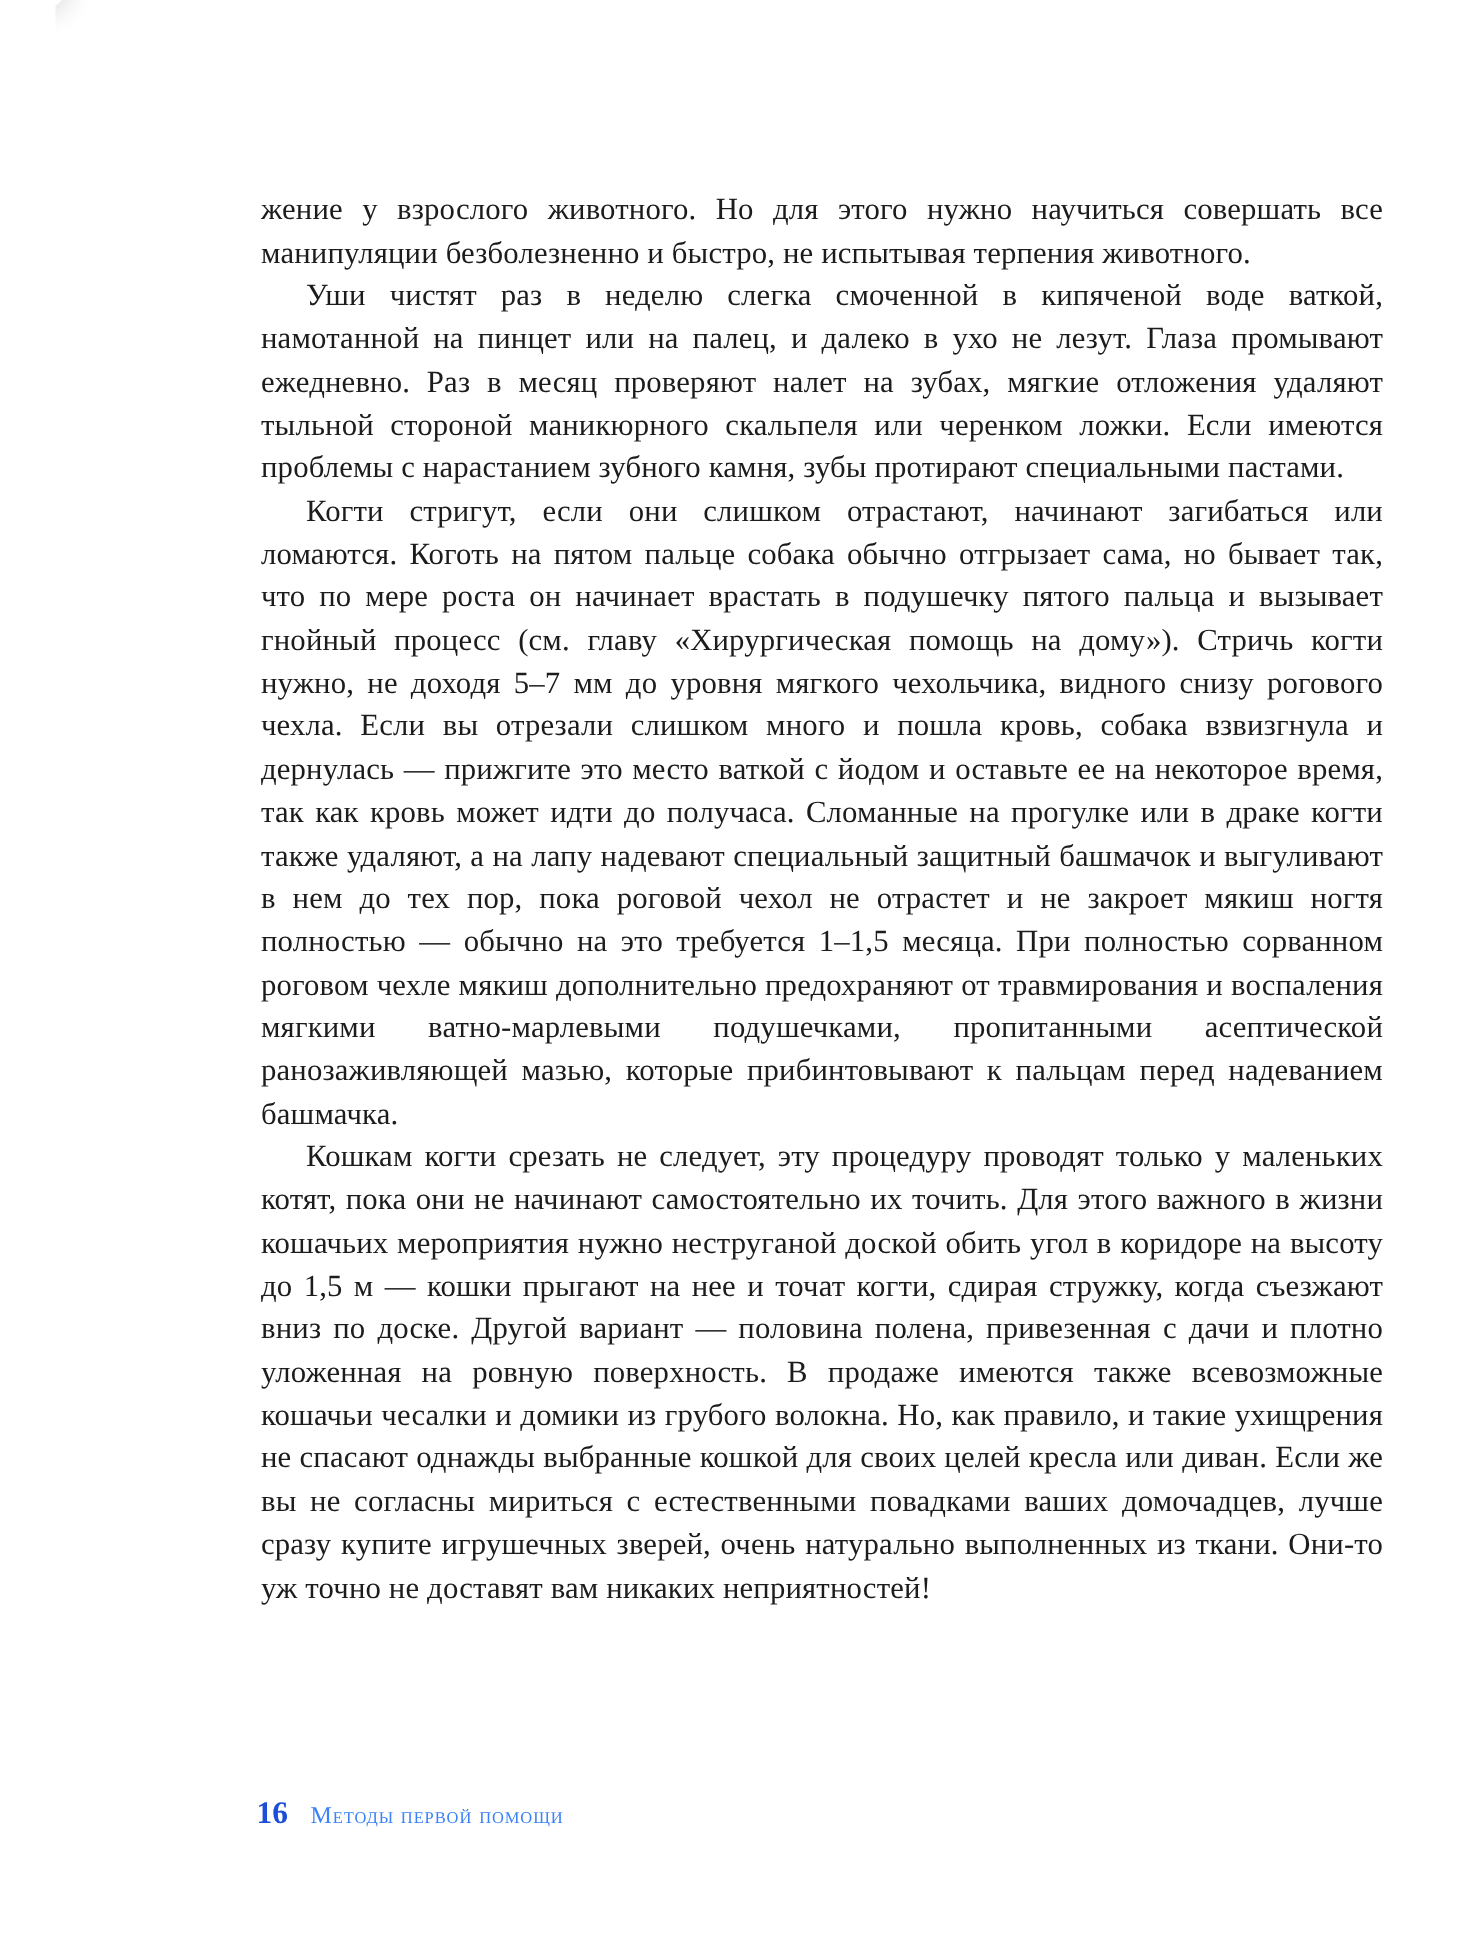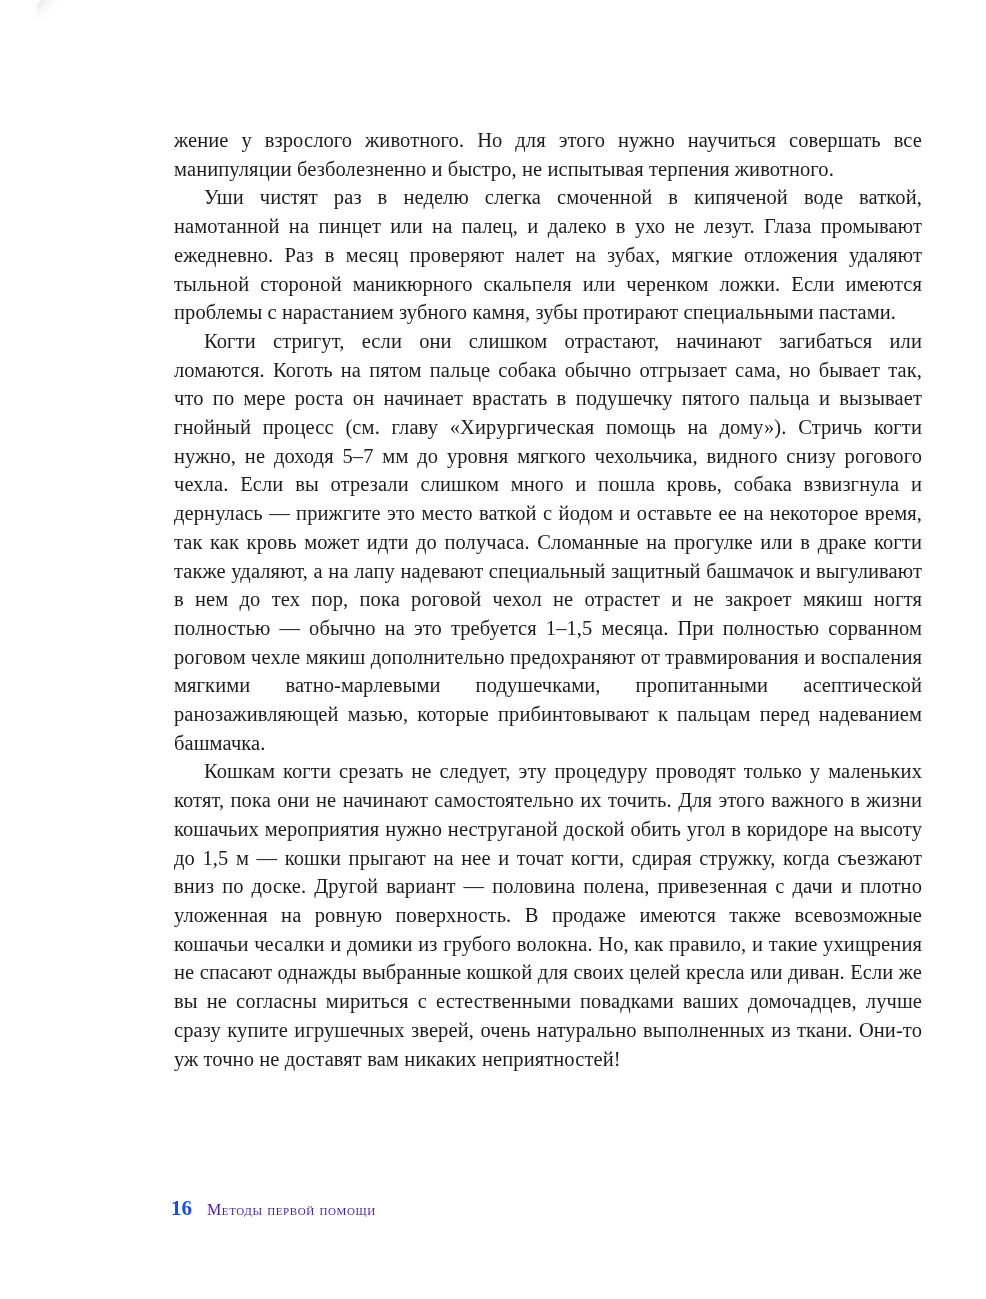--- a/index.html
+++ b/index.html
@@ -58,21 +58,21 @@
   }
   .footer .page-number {
     font-size: 21px;
     font-weight: bold;
     color: #1d4ed8;
   }
   .footer .running-title {
     font-size: 16px;
     font-variant: small-caps;
     letter-spacing: 0.6px;
-    color: #4c1d95;
+    color: #3b82f6;
   }
 </style>
 </head>
 <body>
 
 <div class="page">
 
   <div class="text-block">
     <p class="continued">жение у взрослого животного. Но для этого нужно научиться совершать все манипуляции безболезненно и быстро, не испытывая терпения животного.</p>
     <p>Уши чистят раз в неделю слегка смоченной в кипяченой воде ваткой, намотанной на пинцет или на палец, и далеко в ухо не лезут. Глаза промывают ежедневно. Раз в месяц проверяют налет на зубах, мягкие отложения удаляют тыльной стороной маникюрного скальпеля или черенком ложки. Если имеются проблемы с нарастанием зубного камня, зубы протирают специальными пастами.</p>

